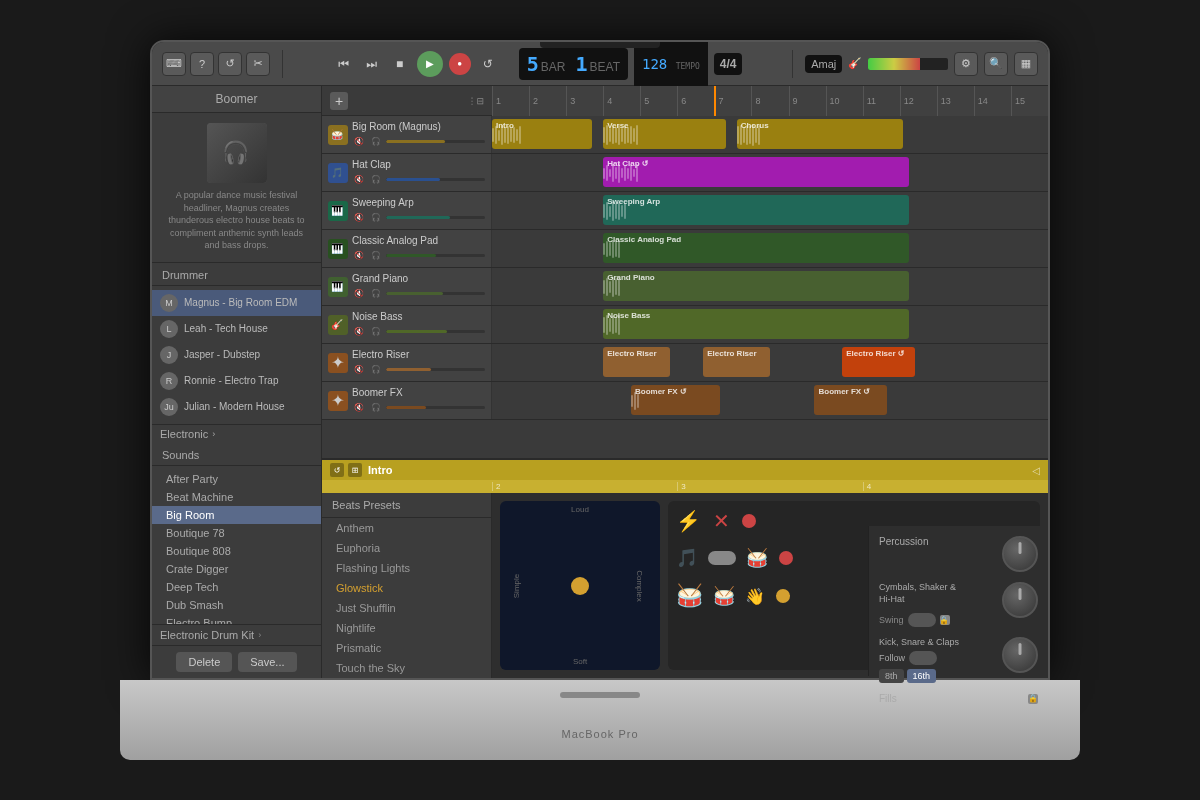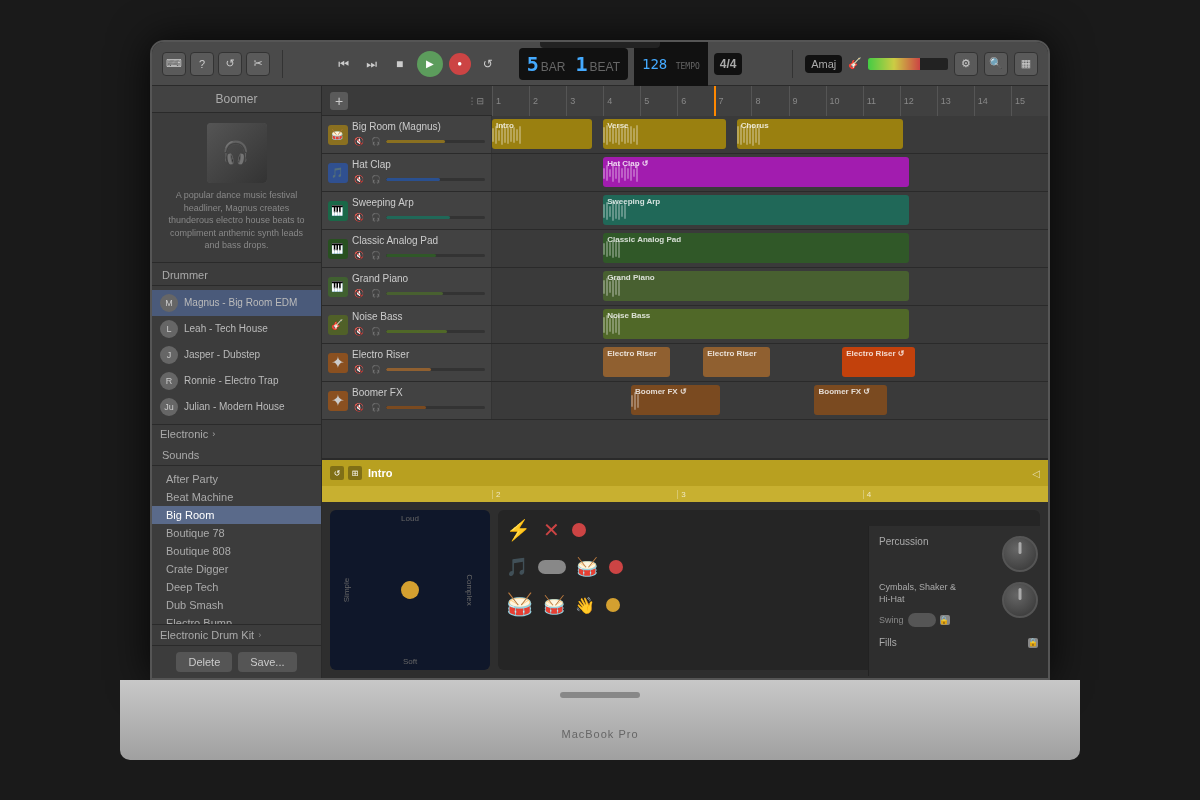--- a/index.html
+++ b/index.html
@@ -1183,20 +1183,31 @@
             <div style="height:16px;background:#c8b030;display:flex;align-items:center;padding-left:170px">
               <div style="flex:1;display:flex">
                 <div style="flex:1;border-left:1px solid rgba(255,255,255,0.3);font-size:8px;color:rgba(255,255,255,0.7);padding-left:3px">2</div>
                 <div style="flex:1;border-left:1px solid rgba(255,255,255,0.3);font-size:8px;color:rgba(255,255,255,0.7);padding-left:3px">3</div>
                 <div style="flex:1;border-left:1px solid rgba(255,255,255,0.3);font-size:8px;color:rgba(255,255,255,0.7);padding-left:3px">4</div>
               </div>
             </div>
 
             <div class="beat-content">
 
+              <div class="presets-panel">
+                <div class="presets-title">Beats Presets</div>
+                <div class="preset-item">Anthem</div>
+                <div class="preset-item">Euphoria</div>
+                <div class="preset-item">Flashing Lights</div>
+                <div class="preset-item active">Glowstick</div>
+                <div class="preset-item">Just Shufflin</div>
+                <div class="preset-item">Nightlife</div>
+                <div class="preset-item">Prismatic</div>
+                <div class="preset-item">Touch the Sky</div>
+              </div>
 
               <div class="beat-pads">
 
                 <div class="pad-grid-section">
                   <div class="pad-label-loud">Loud</div>
                   <div class="pad-label-soft">Soft</div>
                   <div class="pad-label-simple">Simple</div>
                   <div class="pad-label-complex">Complex</div>
                   <div class="pad-center">
                     <div class="pad-dot pad-dot-active" style="width:18px;height:18px;background:#d4a030"></div>
@@ -1252,20 +1263,34 @@
         <div style="font-size:9px;color:#aaa;margin-bottom:8px;max-width:90px;line-height:1.3">Cymbals, Shaker &amp; Hi-Hat</div>
         <div style="display:flex;align-items:center;gap:4px">
           <span style="font-size:9px;color:#888">Swing</span>
           <div class="beat-toggle"></div>
           <div style="width:10px;height:10px;background:#888;border-radius:2px;font-size:8px;display:flex;align-items:center;justify-content:center">🔒</div>
         </div>
       </div>
       <div class="beat-knob"></div>
     </div>
 
+    <div style="display:flex;justify-content:space-between;align-items:flex-start">
+      <div>
+        <div style="font-size:9px;color:#aaa;margin-bottom:4px">Kick, Snare &amp; Claps</div>
+        <div style="display:flex;align-items:center;gap:4px;margin-bottom:4px">
+          <span style="font-size:9px;color:#aaa">Follow</span>
+          <div class="beat-toggle"></div>
+        </div>
+        <div style="display:flex;gap:3px">
+          <div class="timing-btn">8th</div>
+          <div class="timing-btn active">16th</div>
+        </div>
+      </div>
+      <div class="beat-knob"></div>
+    </div>
 
     <div style="display:flex;align-items:center;justify-content:space-between">
       <span style="font-size:10px;color:#aaa">Fills</span>
       <div style="width:10px;height:10px;background:#888;border-radius:2px;font-size:8px;display:flex;align-items:center;justify-content:center">🔒</div>
     </div>
 
   </div>
 
   <div class="macbook-base">
     <span class="macbook-label">MacBook Pro</span>

